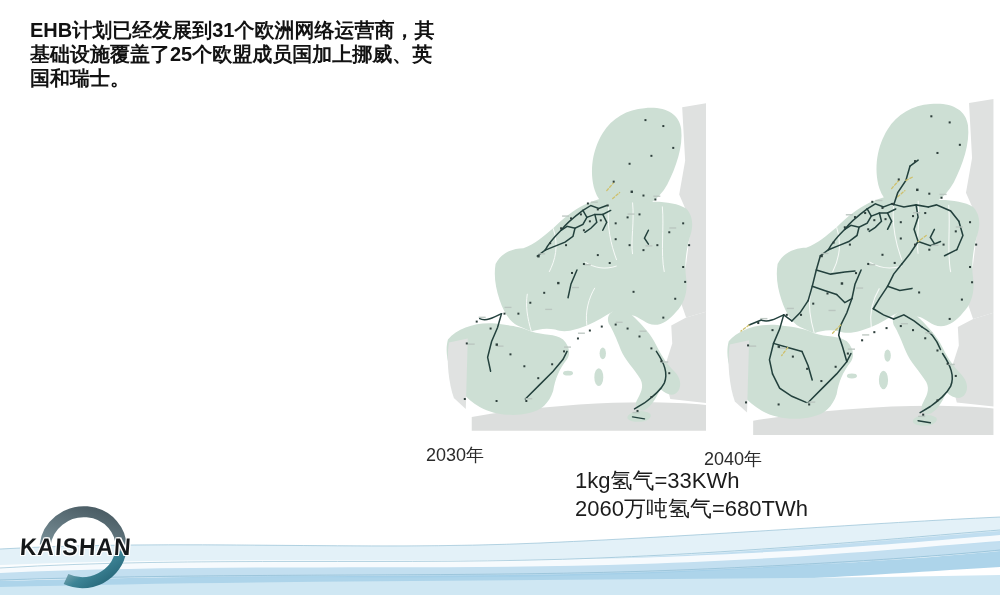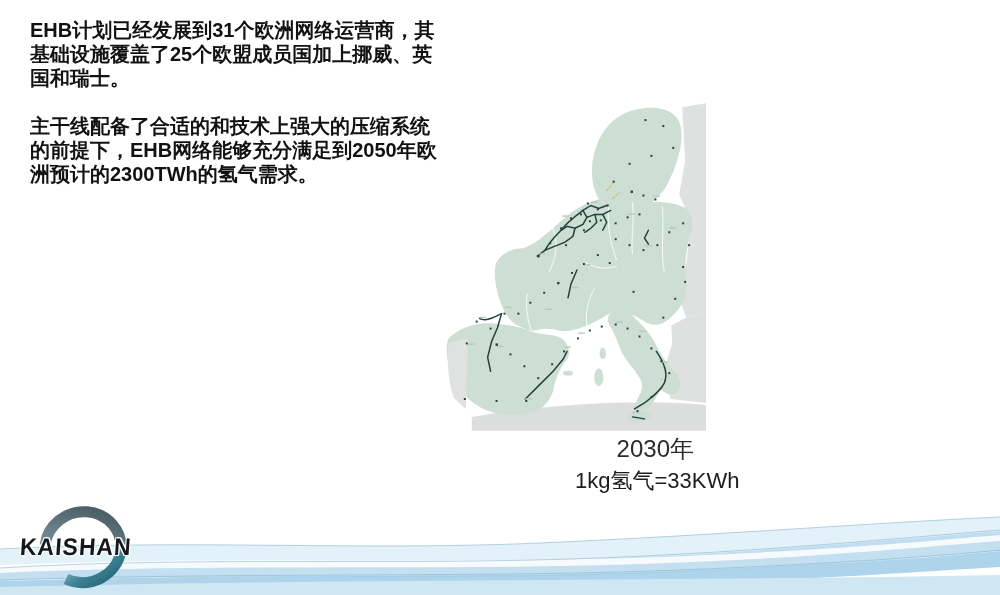--- a/index.html
+++ b/index.html
@@ -13,21 +13,21 @@
   .text-col{
     position:absolute;left:30px;top:18px;width:408px;
     color:#121212;font-weight:bold;font-size:20px;line-height:24px;
     word-break:break-all;
   }
   .text-col p{margin:0 0 24px 0;}
   
   .map-fig{position:absolute;}
   .map-fig svg{display:block;}
   .map-label{
-    text-align:right;font-size:24px;color:#2b2b2b;margin-top:2px;
+    text-align:left;font-size:18px;color:#2b2b2b;margin-top:12px;
     transform:translateX(-12px);
   }
   
   .equations{
     position:absolute;left:575px;top:467px;
     font-size:22px;line-height:28px;color:#1c1c1c;font-weight:400;
     white-space:nowrap;
   }
   
   .waves{position:absolute;left:0;bottom:0;width:1000px;height:80px;}
@@ -234,36 +234,46 @@
         <rect x="238" y="196" width="2" height="2"></rect>
           <rect x="248" y="179" width="2" height="2"></rect>
         <rect x="226" y="215" width="2" height="2"></rect>
           <rect x="196" y="189" width="2" height="2"></rect>
       </g>
     </defs>
   </svg>
 
   <div class="text-col">
     <p>EHB计划已经发展到31个欧洲网络运营商，其基础设施覆盖了25个欧盟成员国加上挪威、英国和瑞士。</p>
-    <p>主干线配备了合适的和技术上强大的压缩系统的前提下，EHB网络能够充分满足到2050年欧洲预计的2300TWh的氢气需求。</p>
   </div>
 
   <div class="map-fig" style="left:438px;top:103px;width:268px;">
     <svg width="268" height="328" viewBox="0 0 270 330">
       <use href="#m-land"></use>
       <use href="#m-net30"></use>
       <use href="#m-ticks"></use>
       <use href="#m-dots"></use>
     </svg>
     <div class="map-label">2030年</div>
   </div>
 
+  <div class="map-fig" style="left:716px;top:99px;width:280px;">
+    <svg width="280" height="336" viewBox="0 0 270 330">
+      <use href="#m-land"></use>
+      <use href="#m-net30"></use>
+      <use href="#m-net40x"></use>
+      <use href="#m-ticks"></use>
+      <use href="#m-dots"></use>
+    </svg>
+    <div class="map-label">2040年</div>
+  </div>
 
   <div class="equations">
     <div>1kg氢气=33KWh</div>
+    <div>2060万吨氢气=680TWh</div>
   </div>
 
   <svg class="waves" viewBox="0 0 1000 80" preserveAspectRatio="none">
     <path fill="#e2f0f8" opacity="0.95" d="M0,34 C180,24 360,36 540,28 C720,20 870,8 1000,2 L1000,28 C860,34 700,44 520,48 C340,52 160,46 0,54 Z"></path>
     <path fill="#bddcee" opacity="0.9" d="M0,54 C200,42 400,52 600,44 C770,37 900,24 1000,16 L1000,36 C880,46 740,57 560,61 C380,65 180,59 0,66 Z"></path>
     <path fill="#ffffff" opacity="0.85" d="M0,50 C220,40 440,50 660,42 C820,36 930,26 1000,20 L1000,26 C920,32 800,44 640,49 C440,56 220,48 0,58 Z"></path>
     <path fill="#9fcde6" opacity="0.85" d="M0,66 C240,58 480,64 680,56 C830,50 940,42 1000,36 L1000,52 C900,58 760,68 580,72 C380,76 180,72 0,77 Z"></path>
     <path fill="#cfe7f3" d="M0,72 C300,64 700,66 1000,60 L1000,80 L0,80 Z"></path>
     <g stroke="#7fb2cc" stroke-width="0.8" fill="none" opacity="0.7">
       <path d="M0,53 C200,41 400,51 600,43 C770,36 900,23 1000,15"></path>

